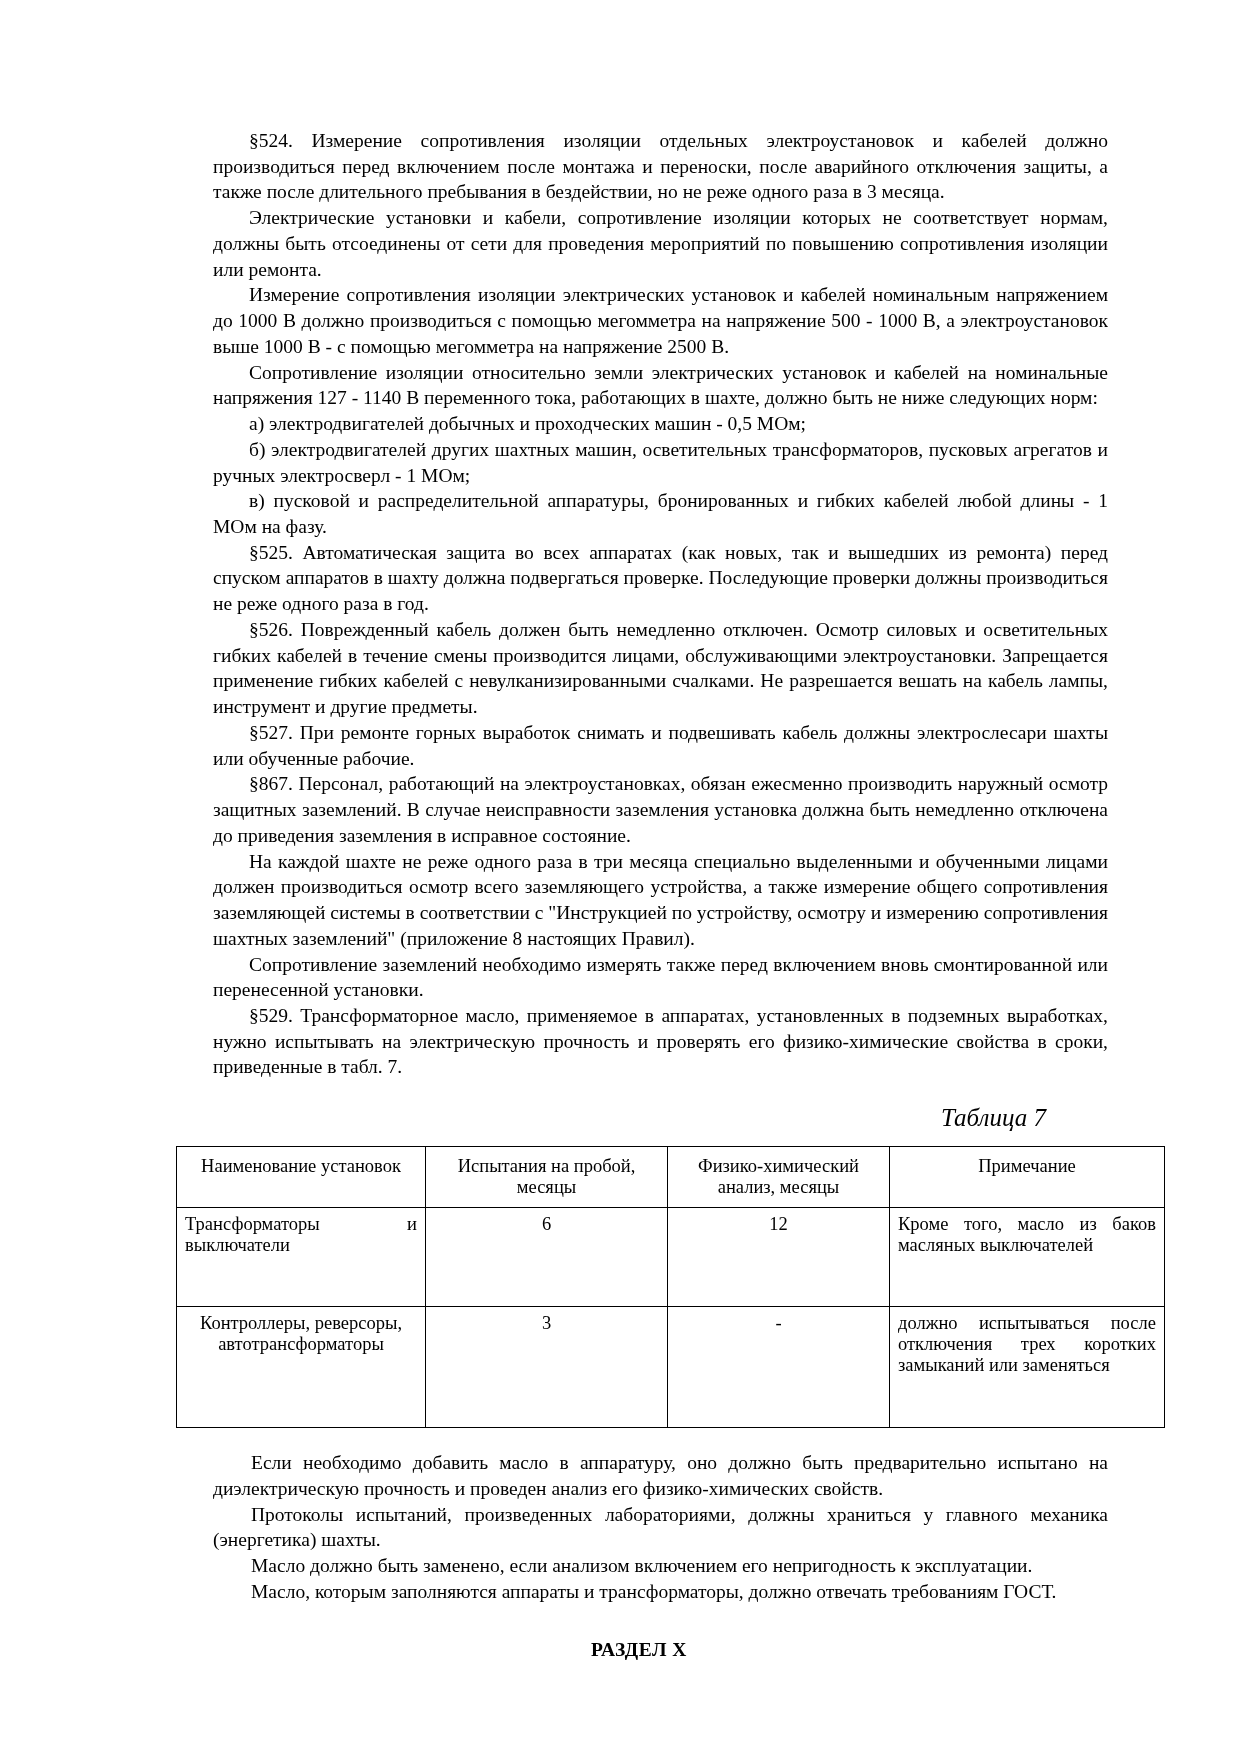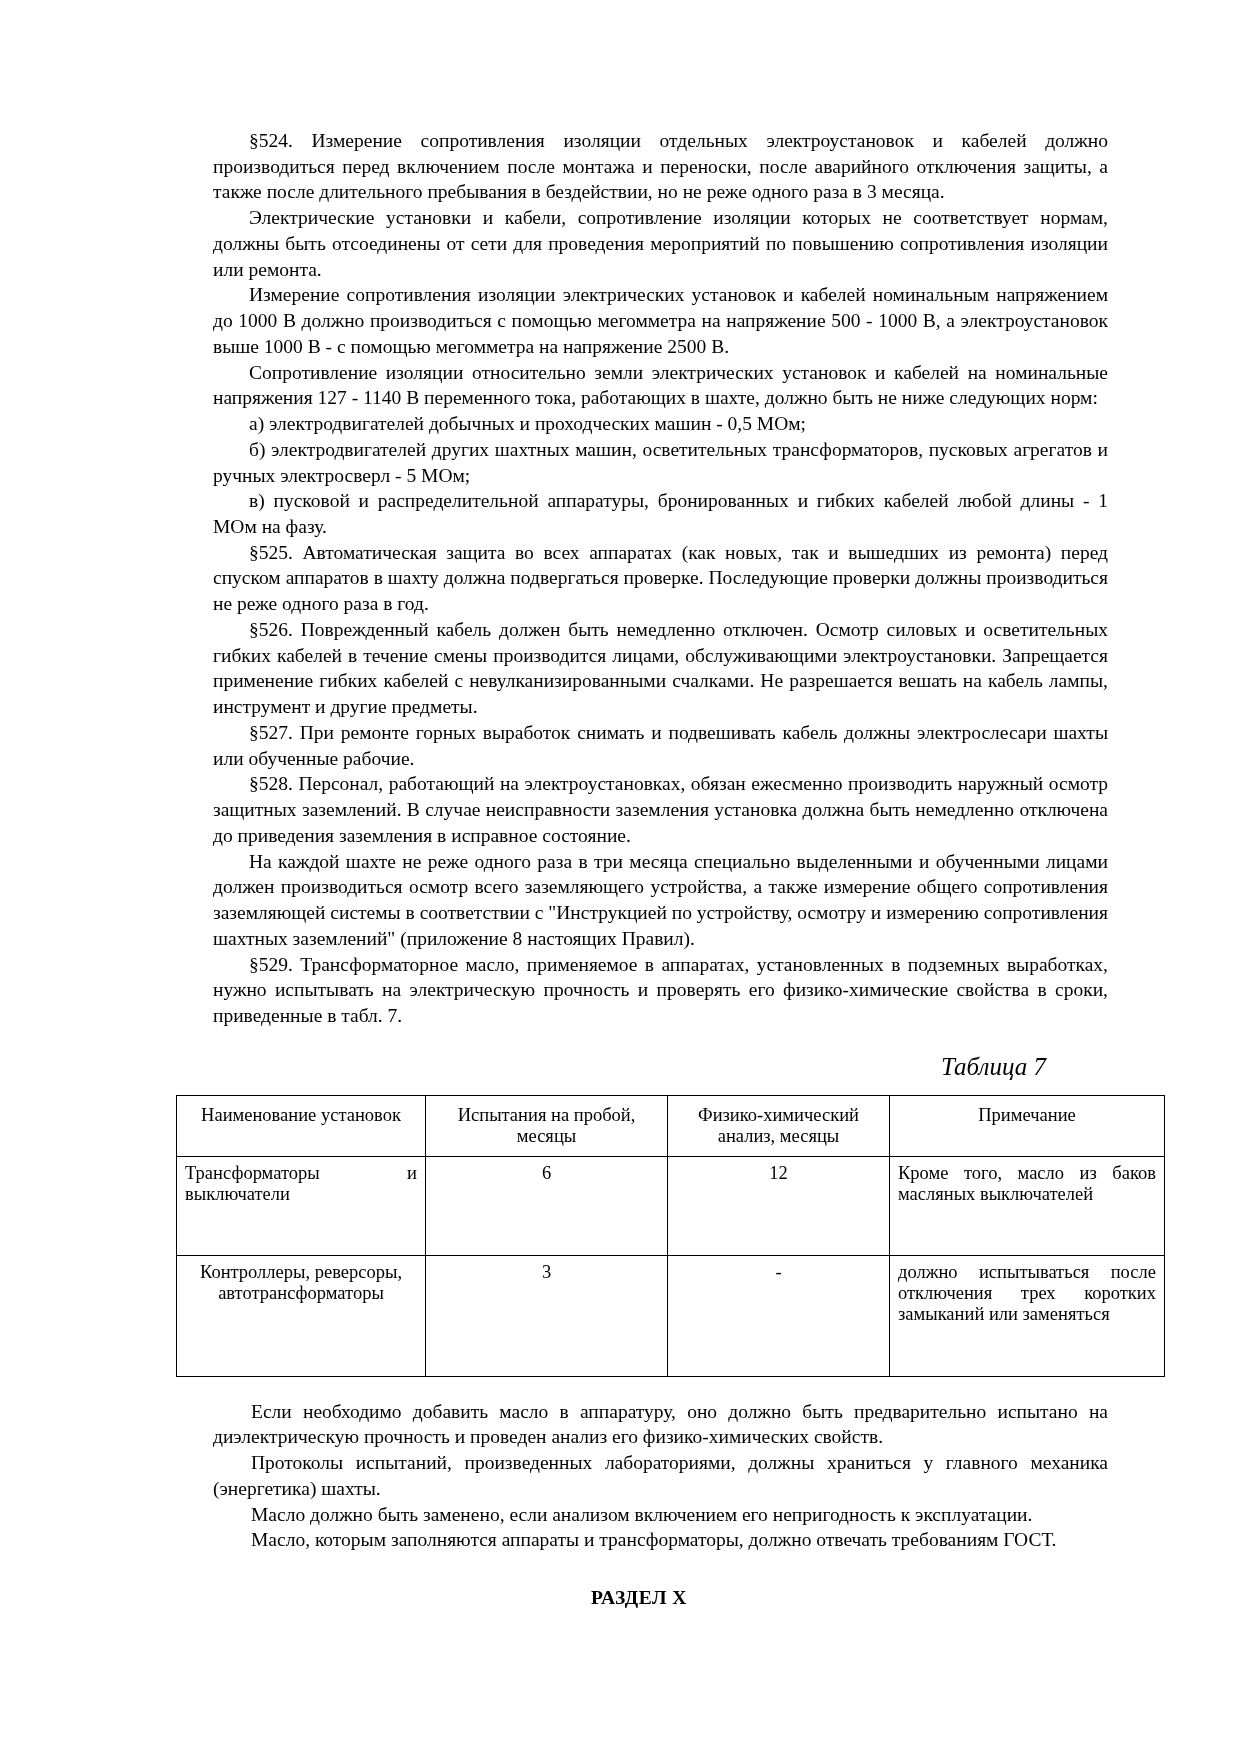--- a/index.html
+++ b/index.html
@@ -85,27 +85,28 @@
 <body>
 
 <div class="page">
 
   <div class="doc-body">
     <p class="para">§524. Измерение сопротивления изоляции отдельных электроустановок и кабелей должно производиться перед включением после монтажа и переноски, после аварийного отключения защиты, а также после длительного пребывания в бездействии, но не реже одного раза в 3 месяца.</p>
     <p class="para">Электрические установки и кабели, сопротивление изоляции которых не соответствует нормам, должны быть отсоединены от сети для проведения  мероприятий по повышению сопротивления изоляции или ремонта.</p>
     <p class="para">Измерение сопротивления изоляции электрических установок и кабелей номинальным напряжением до 1000 В должно производиться с помощью мегомметра на напряжение 500 - 1000 В, а электроустановок выше 1000 В - с помощью мегомметра на напряжение 2500 В.</p>
     <p class="para">Сопротивление изоляции относительно земли электрических установок и кабелей на номинальные напряжения 127 - 1140 В переменного тока, работающих в шахте, должно быть не ниже следующих норм:</p>
     <p class="para">а) электродвигателей добычных и проходческих машин - 0,5 МОм;</p>
-    <p class="para"> б) электродвигателей других шахтных машин,  осветительных трансформаторов, пусковых агрегатов и ручных электросверл - 5 МОм;</p>
+    <p class="para"> б) электродвигателей других шахтных машин,  осветительных трансформаторов, пусковых агрегатов и ручных электросверл - 1 МОм;</p>
     <p class="para">в) пусковой и распределительной аппаратуры, бронированных и гибких кабелей любой длины - 1 МОм на фазу.</p>
     <p class="para">§525. Автоматическая защита во всех аппаратах (как новых, так и вышедших из ремонта) перед спуском аппаратов в шахту должна подвергаться проверке. Последующие проверки должны производиться не реже одного раза в год.</p>
     <p class="para">§526. Поврежденный кабель должен быть немедленно отключен. Осмотр силовых и осветительных гибких кабелей в течение смены производится лицами, обслуживающими электроустановки. Запрещается применение гибких кабелей с невулканизированными счалками. Не разрешается вешать на кабель лампы, инструмент и другие предметы.</p>
     <p class="para">§527. При ремонте горных выработок снимать и подвешивать кабель должны электрослесари шахты или обученные рабочие.</p>
-    <p class="para">§528. Персонал, работающий на электроустановках, обязан ежесменно производить  наружный осмотр защитных заземлений. В случае неисправности заземления установка должна быть немедленно отключена до приведения заземления в исправное состояние.</p>
+    <p class="para">§867. Персонал, работающий на электроустановках, обязан ежесменно производить  наружный осмотр защитных заземлений. В случае неисправности заземления установка должна быть немедленно отключена до приведения заземления в исправное состояние.</p>
     <p class="para">На каждой шахте не реже одного раза в три месяца специально выделенными и обученными лицами должен производиться осмотр всего заземляющего устройства, а также измерение общего сопротивления заземляющей системы в соответствии с "Инструкцией по устройству, осмотру и измерению сопротивления шахтных заземлений" (приложение 8 настоящих Правил).</p>
+    <p class="para">Сопротивление заземлений необходимо измерять также перед включением вновь смонтированной или перенесенной установки.</p>
     <p class="para">§529. Трансформаторное масло, применяемое в аппаратах, установленных в подземных выработках, нужно испытывать на электрическую прочность и проверять его физико-химические свойства в сроки, приведенные в табл. 7.</p>
   </div>
 
   <div class="tbl-caption">Таблица 7</div>
 
   <table class="oil-table">
     <thead>
       <tr>
         <th class="col1">Наименование установок</th>
         <th class="col2">Испытания на пробой, месяцы</th>

